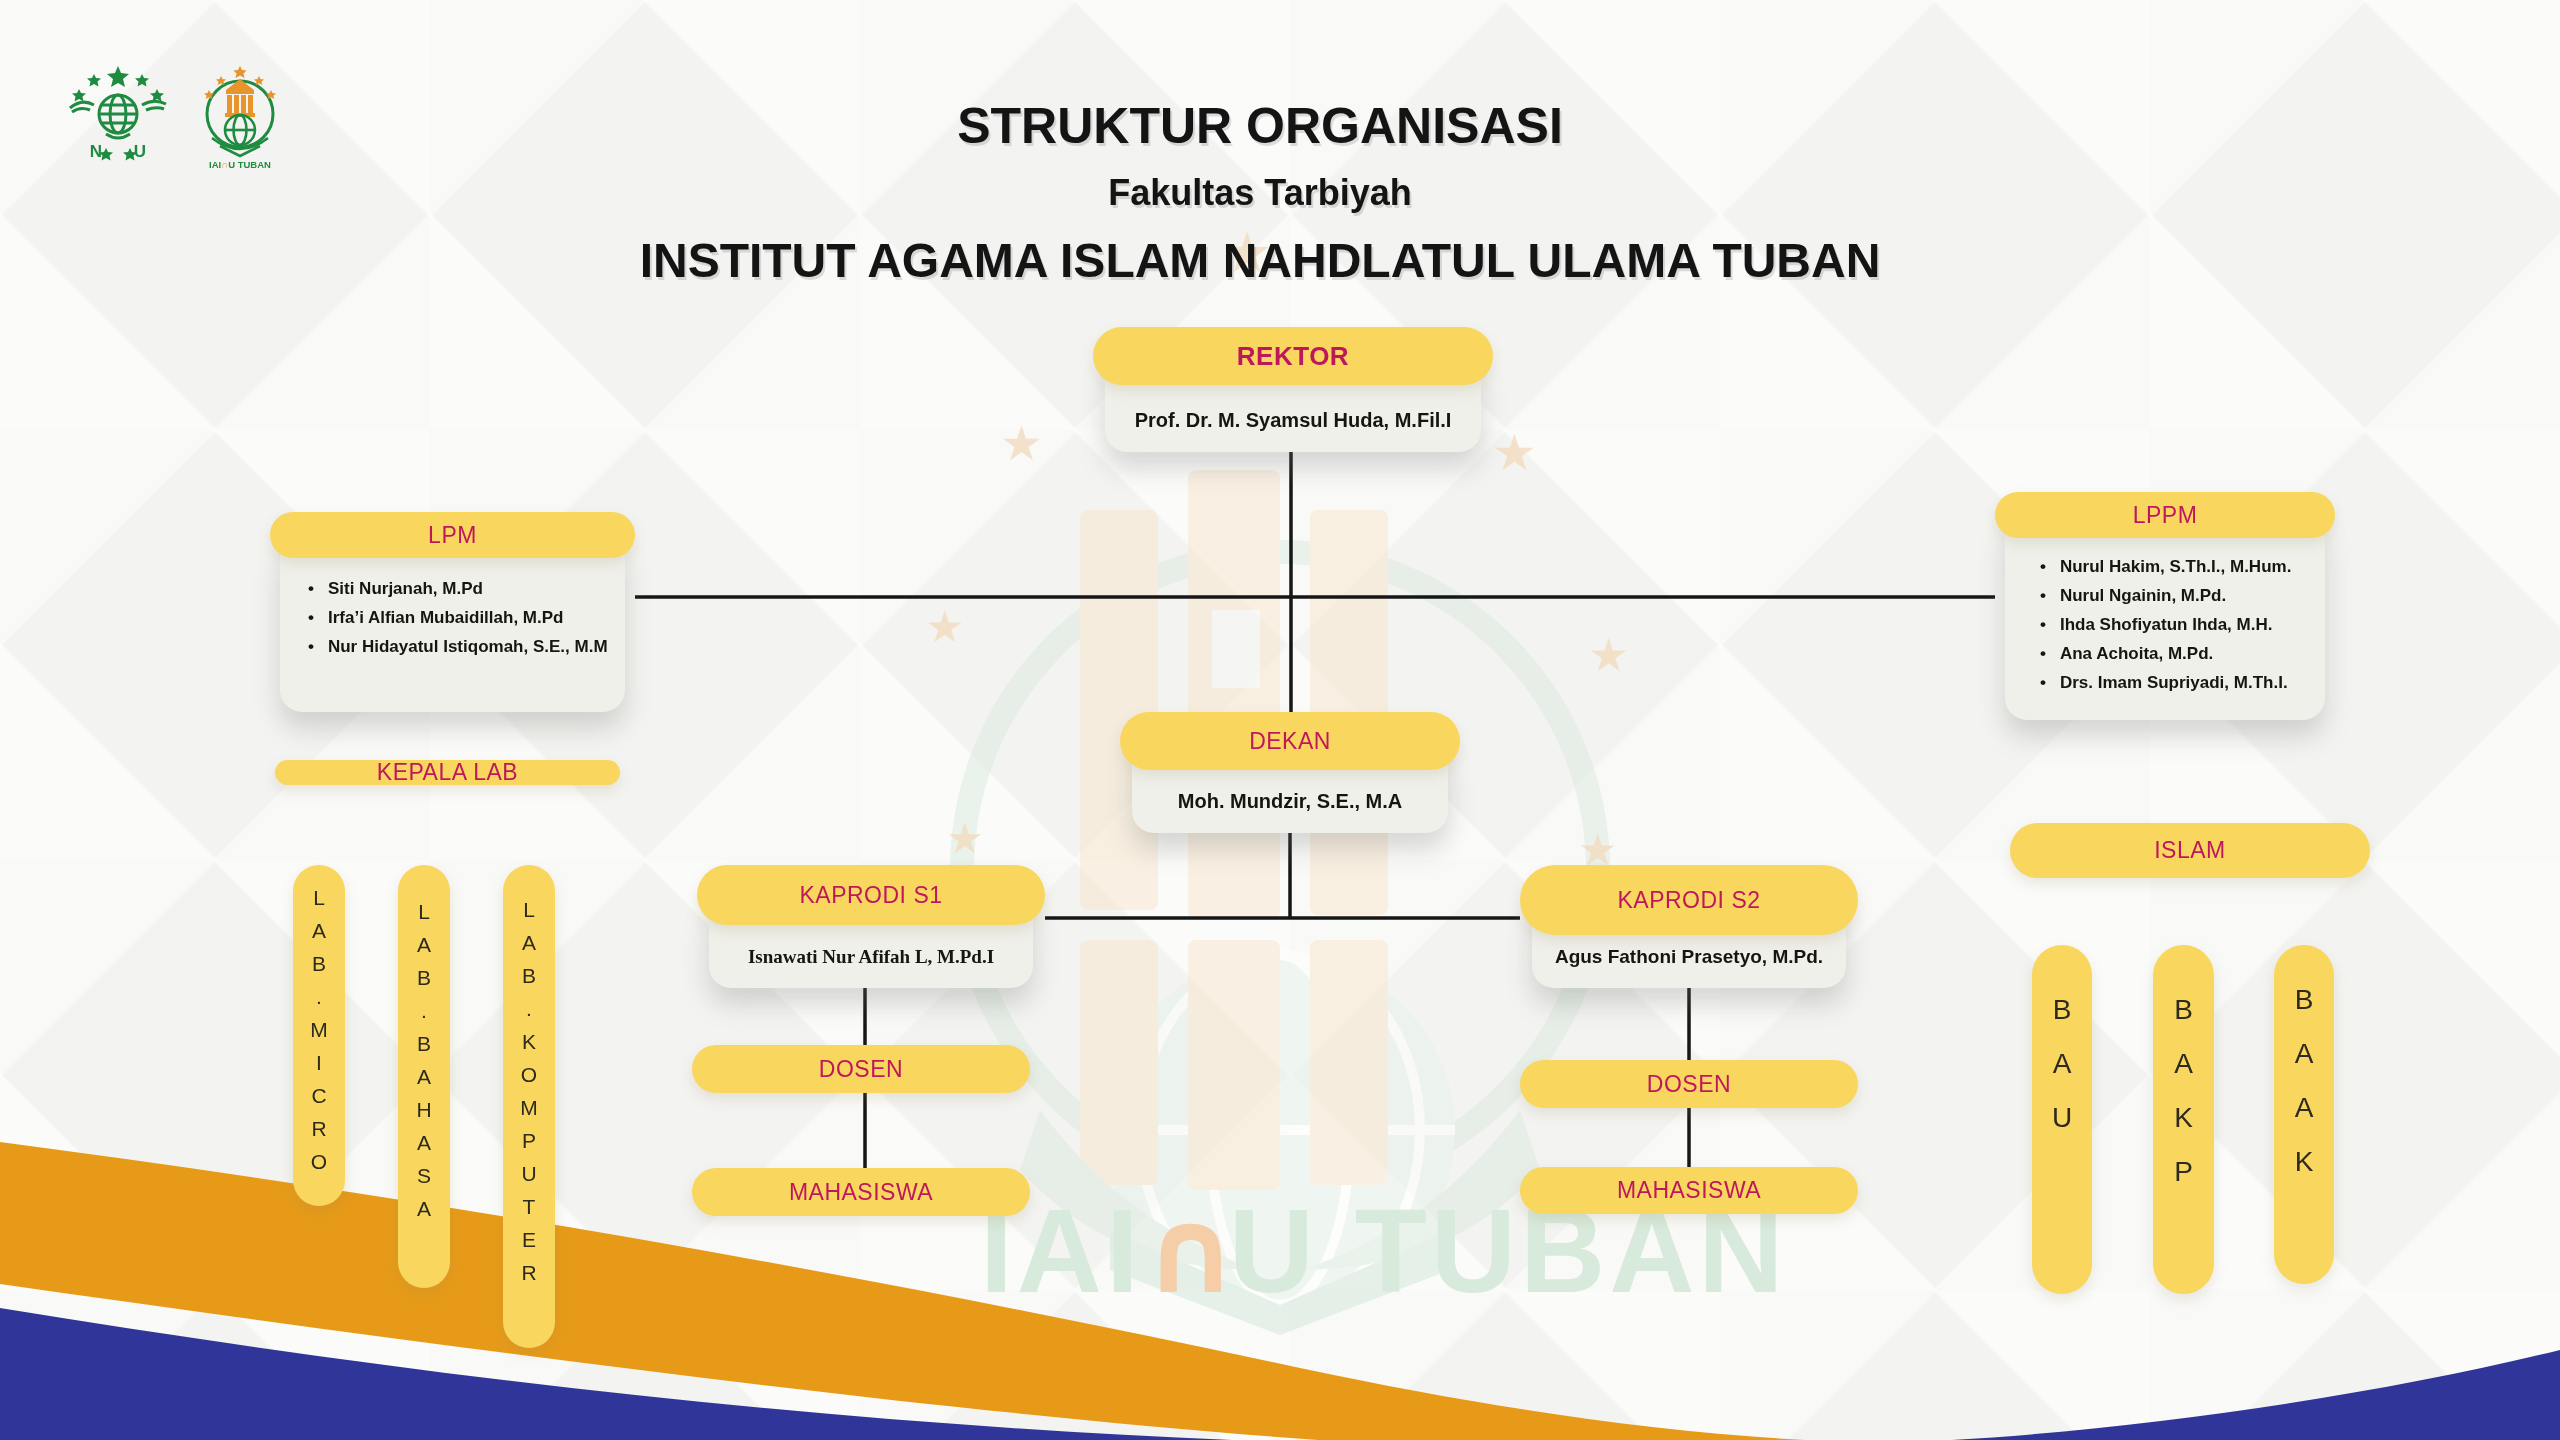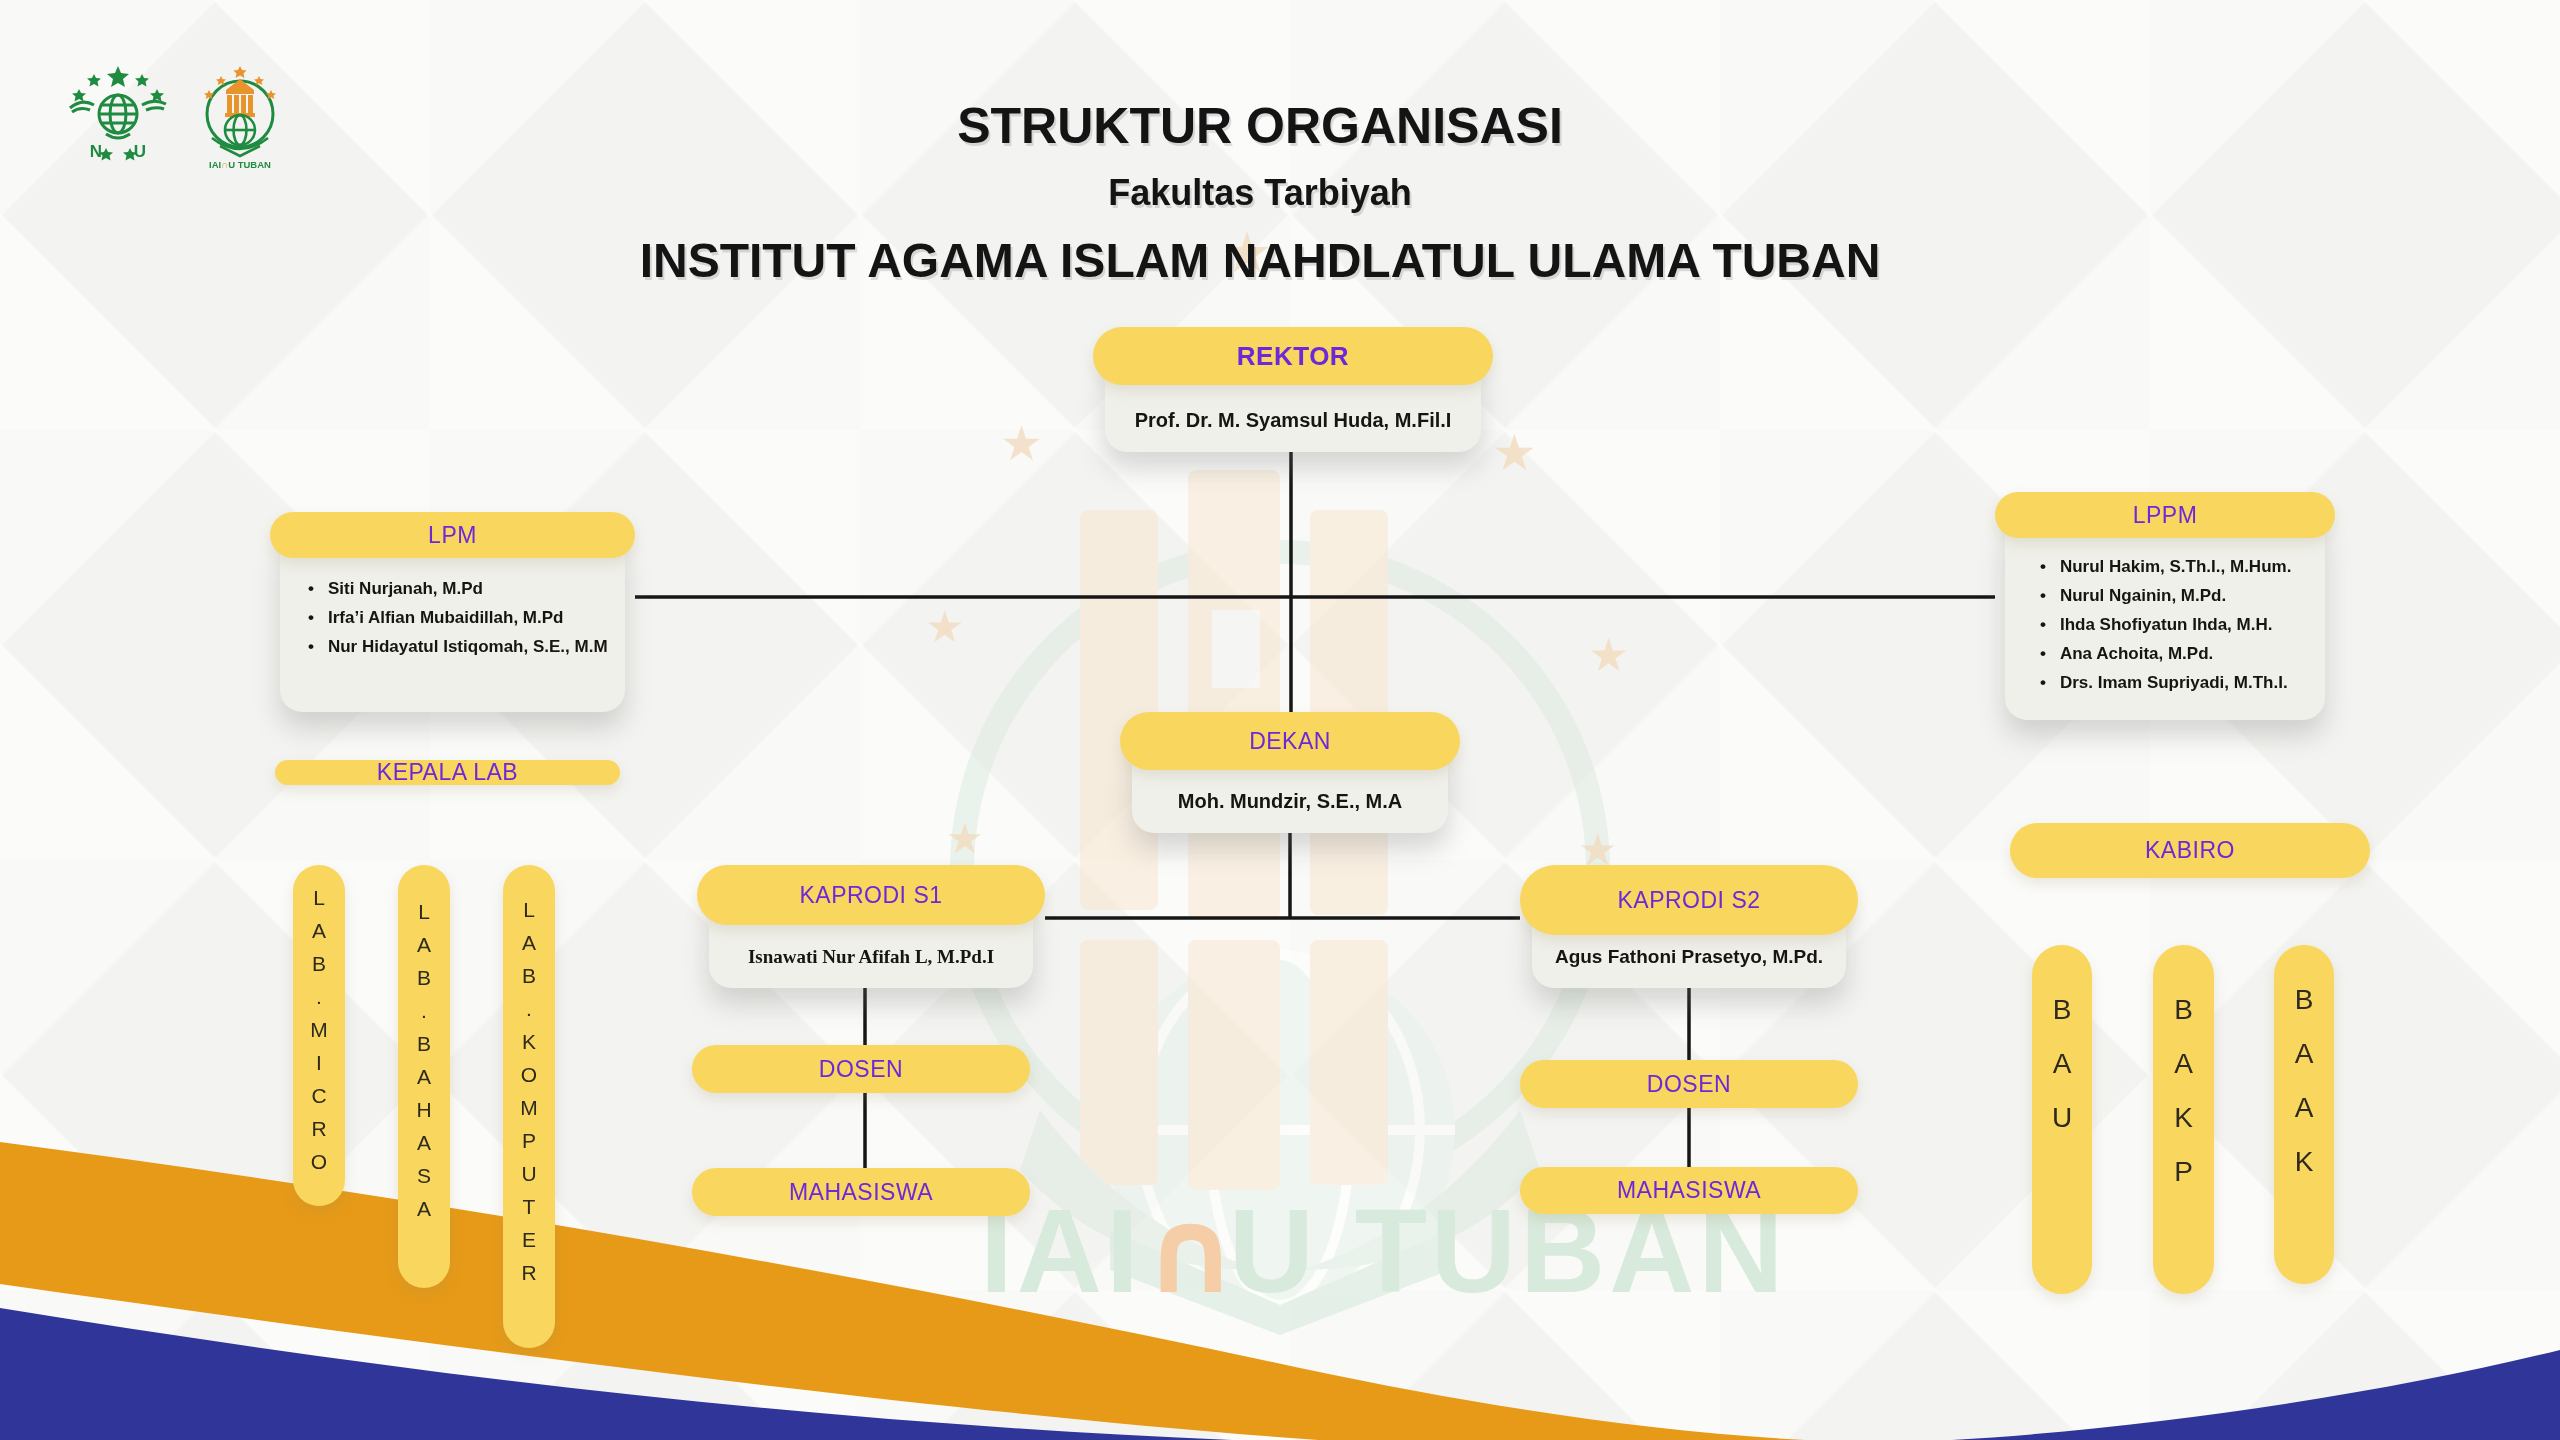--- a/index.html
+++ b/index.html
@@ -25,21 +25,21 @@
   .wm-text .wm-nu{color:#f5cda6;font-family:"DejaVu Sans",sans-serif;margin-right:-14px;}
   .star{position:absolute;color:#f3dcc0;opacity:.8;z-index:1;line-height:1;}
   
   .waves{position:absolute;left:0;top:0;z-index:3;}
   
   .connectors{position:absolute;left:0;top:0;z-index:4;}
   
   .pill{
     position:absolute;background:#f9d65e;border-radius:999px;
     display:flex;align-items:center;justify-content:center;
-    color:#6d28d9;font-size:23px;font-weight:500;letter-spacing:.5px;
+    color:#be185d;font-size:23px;font-weight:500;letter-spacing:.5px;
     z-index:6;box-shadow:0 6px 14px rgba(150,140,90,.18);
   }
   .pill.bold{font-weight:800;font-size:26px;}
   .card{
     position:absolute;background:#f0f0eb;border-radius:22px;
     box-shadow:0 16px 26px rgba(120,120,115,.28);
     z-index:5;display:flex;align-items:flex-end;justify-content:center;
   }
   .card .name{
     width:100%;text-align:center;font-weight:700;color:#17150f;
@@ -234,21 +234,21 @@
   <div class="name" style="font-size:19px;">Agus Fathoni Prasetyo, M.Pd.</div>
 </div>
 <div class="pill" style="left:1520px;top:865px;width:338px;height:70px;">KAPRODI S2</div>
 
 <div class="pill" style="left:692px;top:1045px;width:338px;height:48px;">DOSEN</div>
 <div class="pill" style="left:692px;top:1168px;width:338px;height:48px;">MAHASISWA</div>
 
 <div class="pill" style="left:1520px;top:1060px;width:338px;height:48px;">DOSEN</div>
 <div class="pill" style="left:1520px;top:1167px;width:338px;height:47px;">MAHASISWA</div>
 
-<div class="pill" style="left:2010px;top:823px;width:360px;height:55px;">KABIRO</div>
+<div class="pill" style="left:2010px;top:823px;width:360px;height:55px;">ISLAM</div>
 <div class="vpill wide" style="left:2032px;top:945px;width:60px;height:311px;padding-top:38px;">
     <div class="ch">B</div>
     <div class="ch">A</div>
     <div class="ch">U</div>
   </div>
 <div class="vpill wide" style="left:2153px;top:945px;width:61px;height:311px;padding-top:38px;">
     <div class="ch">B</div>
     <div class="ch">A</div>
     <div class="ch">K</div>
     <div class="ch">P</div>

